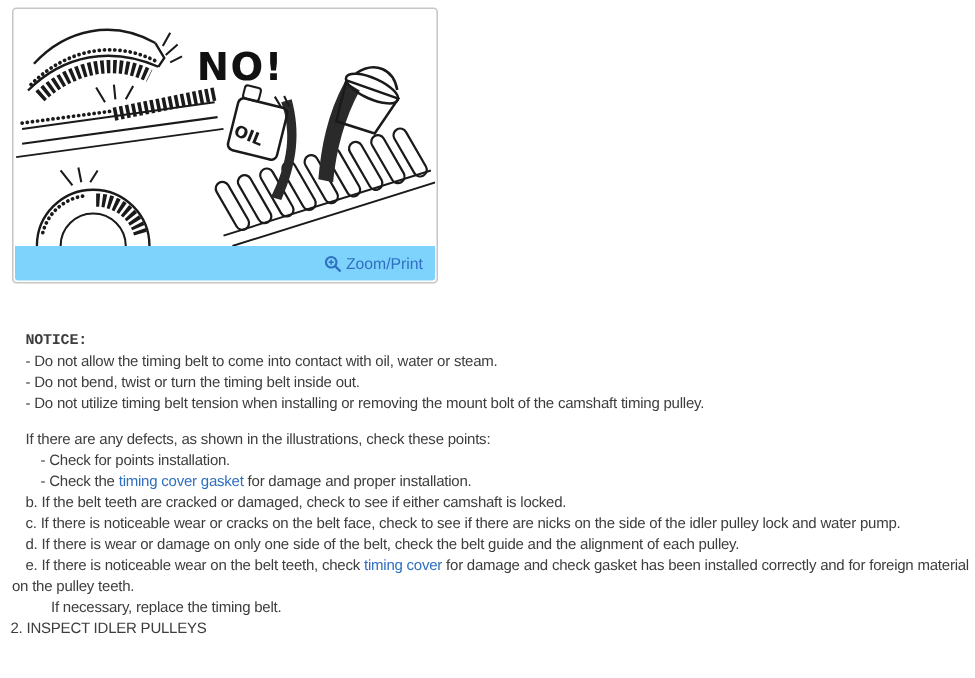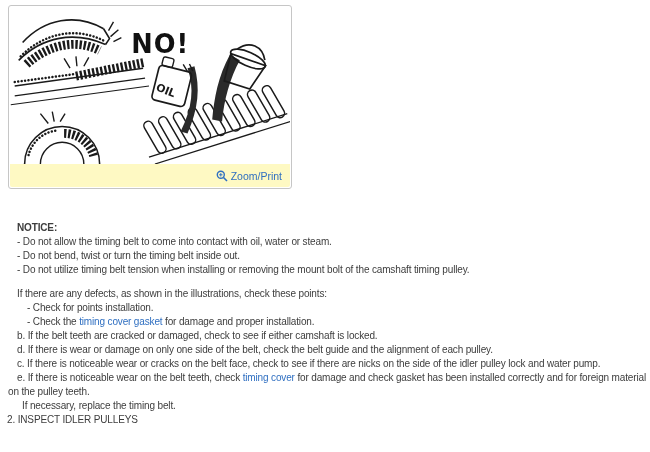--- a/index.html
+++ b/index.html
@@ -14,40 +14,40 @@
   
   .panel {
     position:absolute; left:8px; top:5px; width:284px; height:184px;
     border:1px solid #c6c6c6; border-radius:3px; background:#fff;
     box-sizing:border-box;
   }
   .panel-img { position:absolute; left:1px; top:1px; right:1px; bottom:24px; }
   .panel-img svg { width:100%; height:100%; display:block; }
   .panel-footer {
     position:absolute; left:1px; right:1px; bottom:1px; height:23px;
-    background:#fef9c3; display:flex; align-items:center; justify-content:flex-end;
+    background:#7dd3fc; display:flex; align-items:center; justify-content:flex-end;
     padding:0 8px; box-sizing:border-box; border-radius:0 0 2px 2px;
   }
   .zoom-link {
     display:inline-flex; align-items:center; gap:3px;
     color:#2f6fc1; text-decoration:none; font-size:10.5px; cursor:pointer;
     letter-spacing:0;
   }
   .zoom-link svg { display:block; }
 
   
   .content { position:absolute; left:0; top:207px; width:650px; line-height:14px; }
   .l-title   { margin-left:8px; }
   .l-ind     { margin-left:17px; }
   .l-check   { margin-left:27px; }
   .l-abc     { margin-left:8px; text-indent:9px; }
-  .l-replace { margin-left:22px; }
+  .l-replace { margin-left:34px; }
   .l-step2   { margin-left:7px; }
   .sp14 { height:14px; } .sp10 { height:10px; }
-  .bold { font-weight:bold; }
+  .bold { font-weight:bold;font-family:Liberation Mono, monospace; }
   a.inline-link { color:#2f6fc1; text-decoration:none; cursor:pointer; }
 
   
   .ink { stroke:#1a1a1a; fill:none; }
 </style>
 </head>
 <body>
 
 <div class="panel">
   <div class="panel-img">
@@ -157,19 +157,19 @@
   <div class="l-ind">- Do not allow the timing belt to come into contact with oil, water or steam.</div>
   <div class="l-ind">- Do not bend, twist or turn the timing belt inside out.</div>
   <div class="l-ind">- Do not utilize timing belt tension when installing or removing the mount bolt of the camshaft timing pulley.</div>
   <div class="sp10"></div>
 
   <div class="l-ind">If there are any defects, as shown in the illustrations, check these points:</div>
   <div class="l-check">- Check for points installation.</div>
   <div class="l-check"><span>- Check the </span><a class="inline-link">timing cover gasket</a><span> for damage and proper installation.</span></div>
 
   <div class="l-abc">b. If the belt teeth are cracked or damaged, check to see if either camshaft is locked.</div>
+  <div class="l-abc">c. If there is noticeable wear or cracks on the belt face, check to see if there are nicks on the side of the idler pulley lock and water pump.</div>
   <div class="l-abc">d. If there is wear or damage on only one side of the belt, check the belt guide and the alignment of each pulley.</div>
-  <div class="l-abc">c. If there is noticeable wear or cracks on the belt face, check to see if there are nicks on the side of the idler pulley lock and water pump.</div>
   <div class="l-abc"><span>e. If there is noticeable wear on the belt teeth, check </span><a class="inline-link">timing cover</a><span> for damage and check gasket has been installed correctly and for foreign material on the pulley teeth.</span></div>
 
   <div class="l-replace">If necessary, replace the timing belt.</div>
   <div class="l-step2">2. INSPECT IDLER PULLEYS</div>
 </div>
 
 </body></html>

